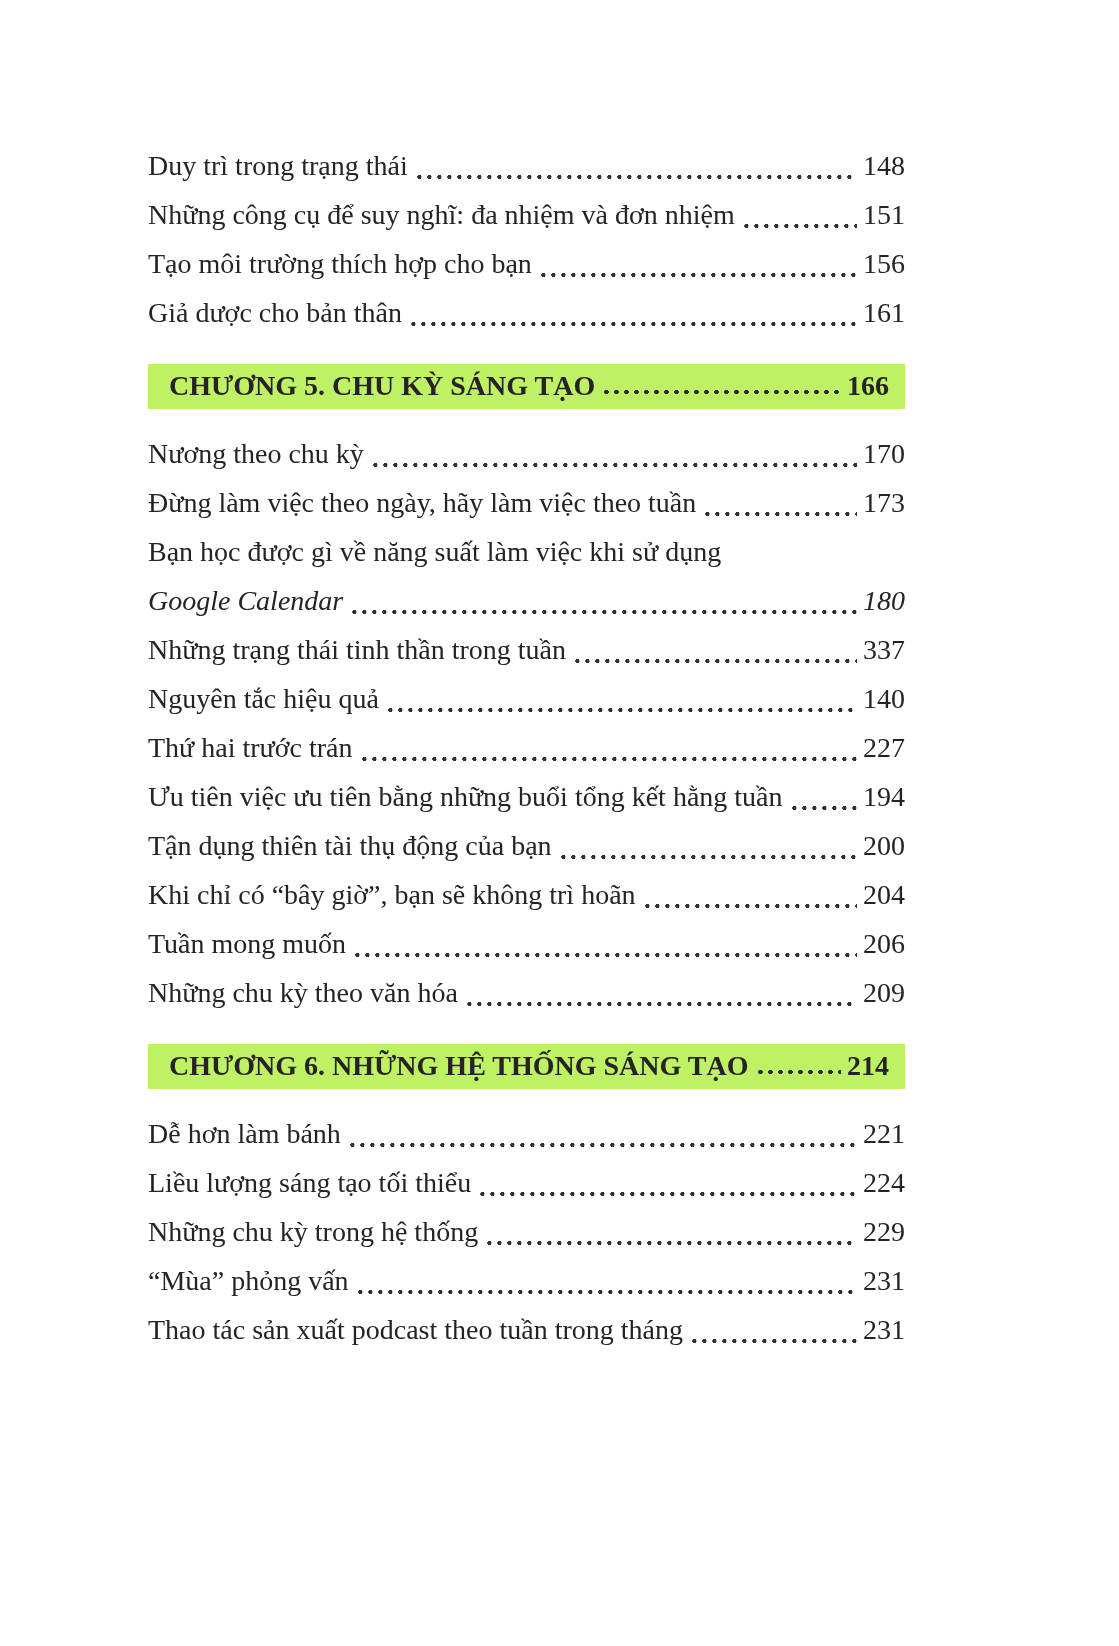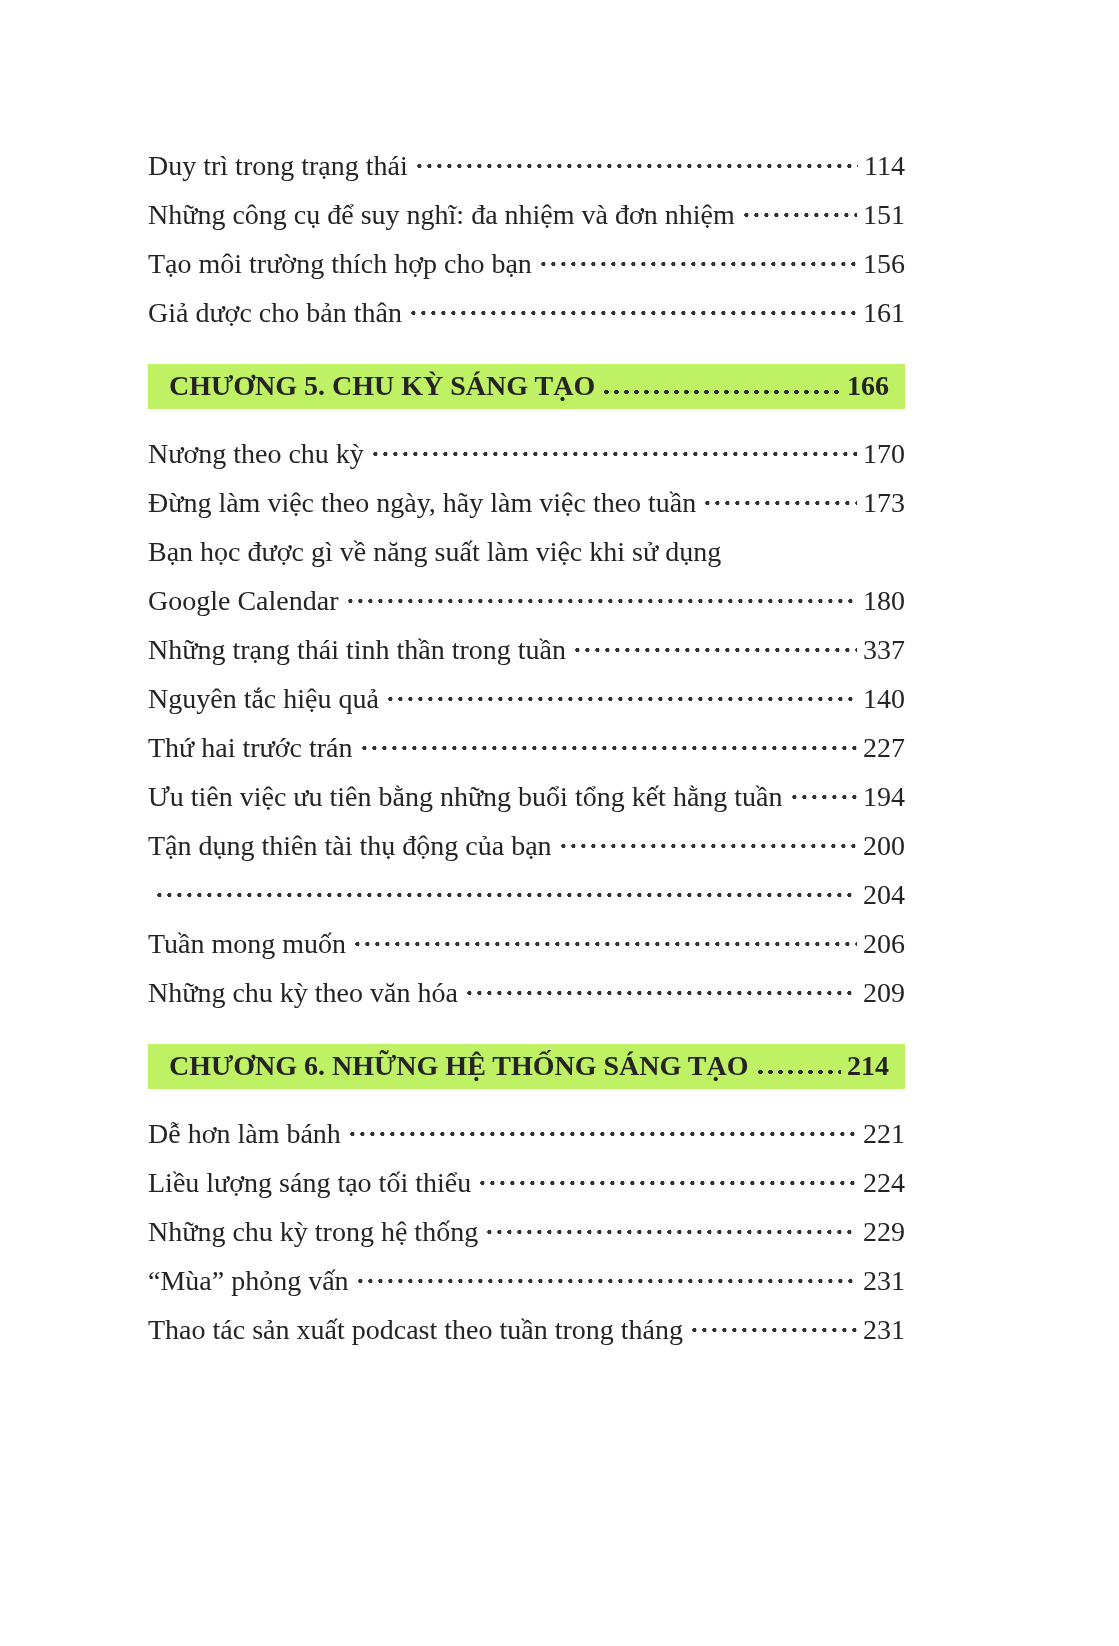--- a/index.html
+++ b/index.html
@@ -16,24 +16,24 @@
     font-family: "Liberation Serif", "DejaVu Serif", serif;
     font-size: 28px;
     padding: 152px 214px 60px 148px;
   }
 
   .entry { margin: 0 0 21px 0; }
   .entry:last-child { margin-bottom: 0; }
 
   .entry-line {
     display: flex;
-    align-items: center;
+    align-items: flex-end;
     line-height: 28px;
   }
-  .entry-line + .entry-line { margin-top: 21px; }
+  .entry-line + .entry-line { margin-top: 21px; font-style: italic; }
 
   .entry-title { white-space: nowrap; }
 
   .leader {
     flex: 1 1 auto;
     height: 6px;
     margin: 0 6px 0 9px;
     background-image: radial-gradient(circle at 2.4px 3px, #35302f 1.9px, rgba(0,0,0,0) 2.3px);
     background-size: 10px 6px;
     background-repeat: repeat-x;
@@ -58,21 +58,21 @@
 </head>
 <body>
 
 <div class="page">
   <div id="toc-root">
       <div class="entry-group">
         <div class="entry">
           <div class="entry-line">
             <span class="entry-title">Duy trì trong trạng thái</span>
             <span class="leader"></span>
-            <span class="page-num">114</span>
+            <span class="page-num">148</span>
           </div>
         </div>
         <div class="entry">
           <div class="entry-line">
             <span class="entry-title">Những công cụ để suy nghĩ: đa nhiệm và đơn nhiệm</span>
             <span class="leader"></span>
             <span class="page-num">151</span>
           </div>
         </div>
         <div class="entry">
@@ -150,20 +150,21 @@
         </div>
         <div class="entry">
           <div class="entry-line">
             <span class="entry-title">Tận dụng thiên tài thụ động của bạn</span>
             <span class="leader"></span>
             <span class="page-num">200</span>
           </div>
         </div>
         <div class="entry">
           <div class="entry-line">
+            <span class="entry-title">Khi chỉ có “bây giờ”, bạn sẽ không trì hoãn</span>
             <span class="leader"></span>
             <span class="page-num">204</span>
           </div>
         </div>
         <div class="entry">
           <div class="entry-line">
             <span class="entry-title">Tuần mong muốn</span>
             <span class="leader"></span>
             <span class="page-num">206</span>
           </div>

